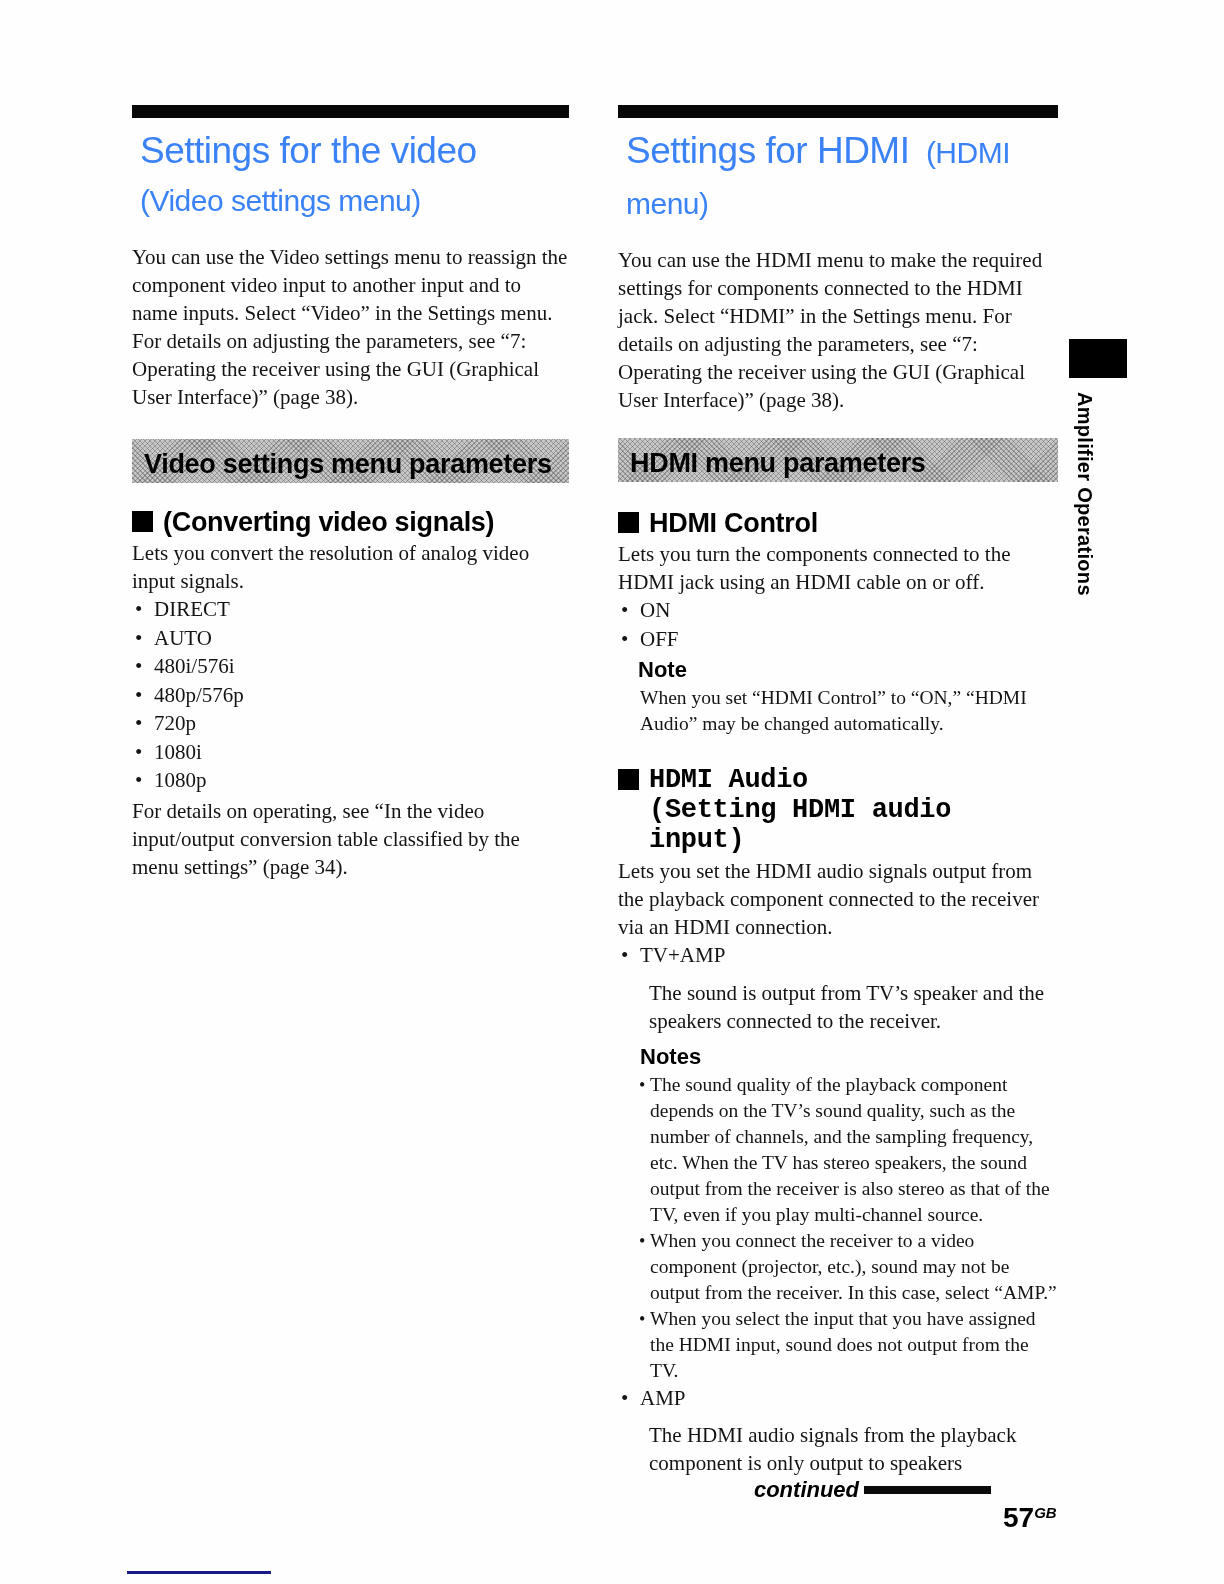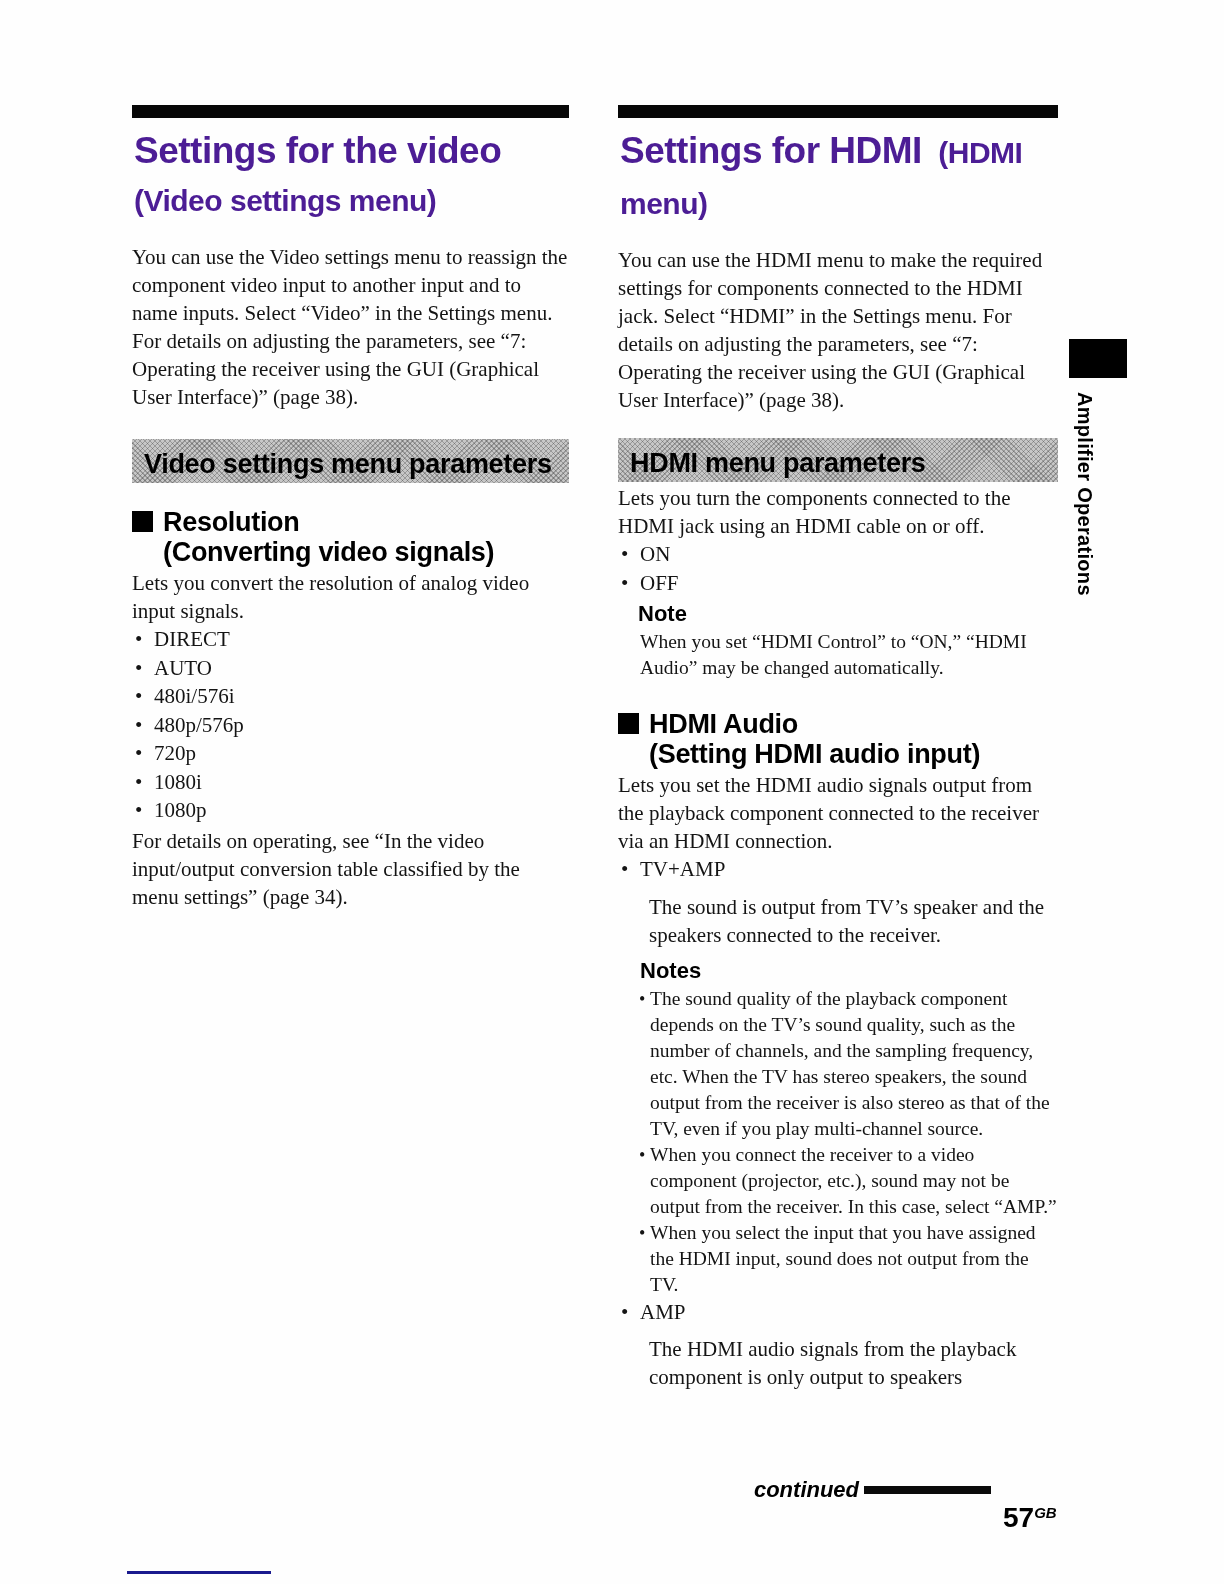--- a/index.html
+++ b/index.html
@@ -7,22 +7,22 @@
     position:relative; width:1224px; height:1584px; background:#fefefe;
     font-family:"Liberation Serif", serif; color:#141414; overflow:hidden;
   }
   .col { position:absolute; top:105px; }
   .col-left  { left:132px; width:437px; }
   .col-right { left:618px; width:440px; }
 
   .rule-bar { height:13px; background:#070707; margin:0 0 8px 0; }
 
   h1.article-title {
-    font-family:"Liberation Sans", sans-serif; font-weight:bold; color:#4c1d95;
-    margin:2px 0 0 2px; line-height:50px; letter-spacing:-0.5px;
+    font-family:"Liberation Sans", sans-serif; font-weight:normal; color:#3b82f6;
+    margin:2px 0 0 8px; line-height:50px; letter-spacing:-0.5px;
   }
   .t-big   { font-size:37px; }
   .t-small { font-size:30px; }
   .t-block { display:block; }
   .t-gap   { margin-left:8px; }
 
   .intro { font-size:21px; line-height:28px; margin:17px 0 0 0; }
 
   .shaded-header {
     margin-top:28px; padding:10px 10px 3px 12px;
@@ -34,21 +34,21 @@
       repeating-linear-gradient(-45deg, rgba(45,45,45,0.30) 0 1px, transparent 1px 3.5px);
   }
   .col-right .shaded-header { margin-top:24px; }
 
   .subsection-title {
     display:flex; margin:24px 0 0 0;
     font-family:"Liberation Sans", sans-serif; font-weight:bold; font-size:27px;
     line-height:30px; color:#000; letter-spacing:-0.3px;
   }
   .col-right .subsection-title { margin-top:26px; }
-  .subsection-title.audio { margin-top:28px; }
+  .subsection-title.audio { margin-top:28px;font-family:Liberation Mono, monospace; }
   .marker { flex:none; width:21px; height:21px; background:#000; margin:4px 10px 0 0; }
 
   .body-text { font-size:21px; line-height:28px; margin:2px 0 0 0; }
 
   ul.opts { list-style:none; margin:0; padding:0; font-size:21px; line-height:28.5px; }
   .opts > li { position:relative; padding-left:22px; }
   .opts > li::before { content:"\2022"; position:absolute; left:3px; }
 
   .opt-desc { margin:9px; font-size:21px; line-height:28px; }
 
@@ -99,21 +99,20 @@
     </h1>
     <p class="intro">You can use the Video settings menu to reassign the component video input to another input and to name inputs. Select “Video” in the Settings menu. For details on adjusting the parameters, see “7: Operating the receiver using the GUI (Graphical User Interface)” (page 38).</p>
 
     <div class="shaded-header">
       <span>Video settings menu parameters</span>
     </div>
 
     <div class="subsection-title">
       <span class="marker"></span>
       <span>
-        <span class="t-block">Resolution</span>
         <span class="t-block">(Converting video signals)</span>
       </span>
     </div>
     <p class="body-text">Lets you convert the resolution of analog video input signals.</p>
     <ul class="opts">
       <li>DIRECT</li>
       <li>AUTO</li>
       <li>480i/576i</li>
       <li>480p/576p</li>
       <li>720p</li>
@@ -130,20 +129,24 @@
       <span class="t-small t-gap">(HDMI</span>
       <br>
       <span class="t-small">menu)</span>
     </h1>
     <p class="intro">You can use the HDMI menu to make the required settings for components connected to the HDMI jack. Select “HDMI” in the Settings menu. For details on adjusting the parameters, see “7: Operating the receiver using the GUI (Graphical User Interface)” (page 38).</p>
 
     <div class="shaded-header">
       <span>HDMI menu parameters</span>
     </div>
 
+    <div class="subsection-title">
+      <span class="marker"></span>
+      <span>HDMI Control</span>
+    </div>
     <p class="body-text">Lets you turn the components connected to the HDMI jack using an HDMI cable on or off.</p>
     <ul class="opts">
       <li>ON</li>
       <li>OFF</li>
     </ul>
     <div class="note-label in-col">Note</div>
     <p class="note-text">When you set “HDMI Control” to “ON,” “HDMI Audio” may be changed automatically.</p>
 
     <div class="subsection-title audio">
       <span class="marker"></span>

